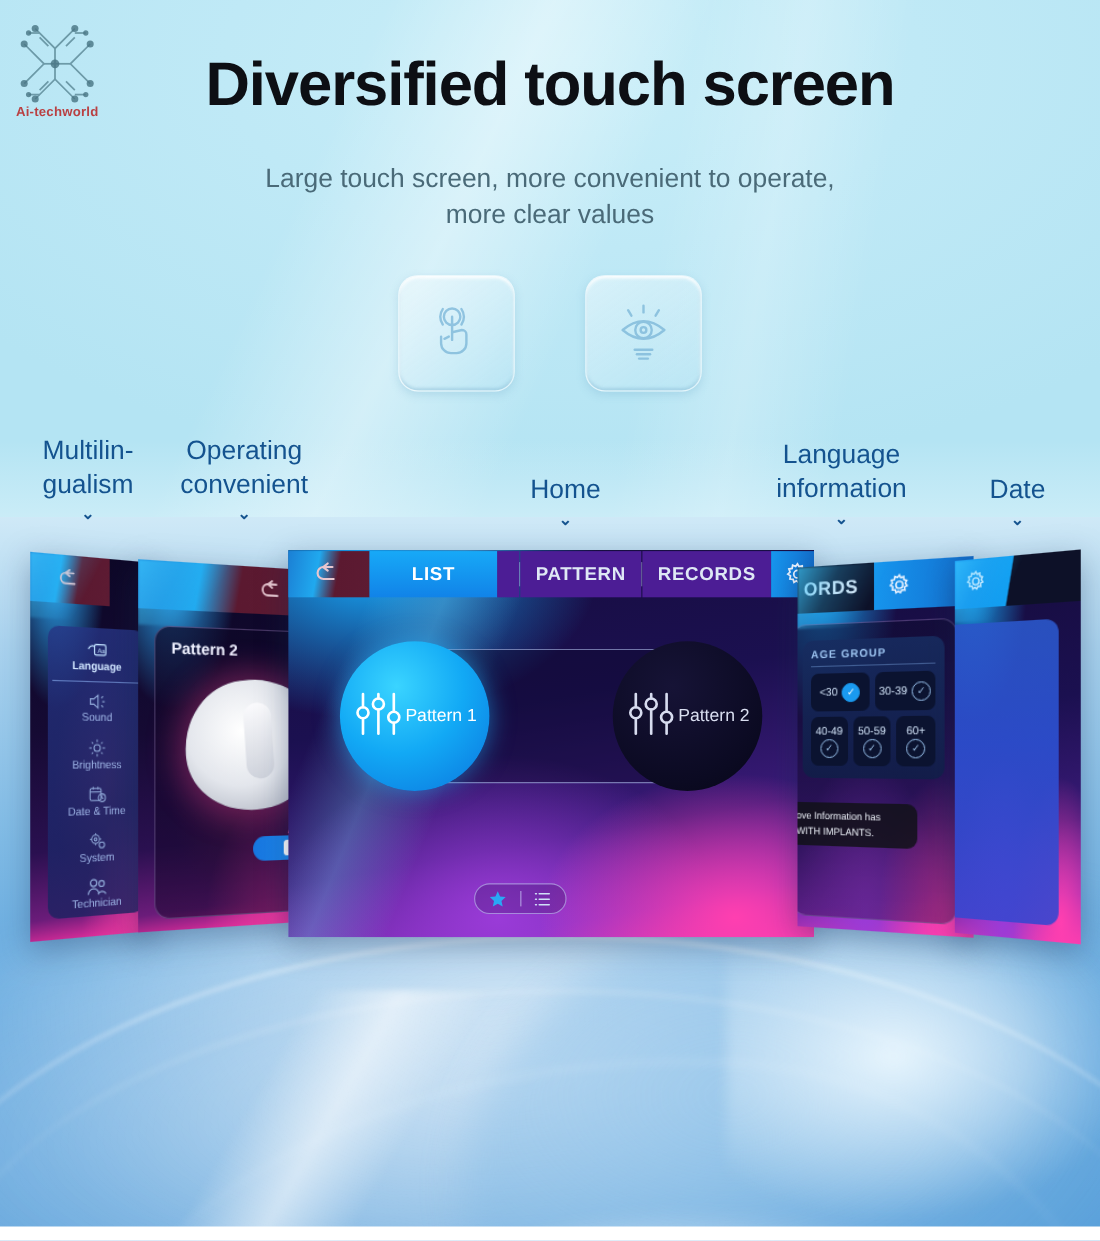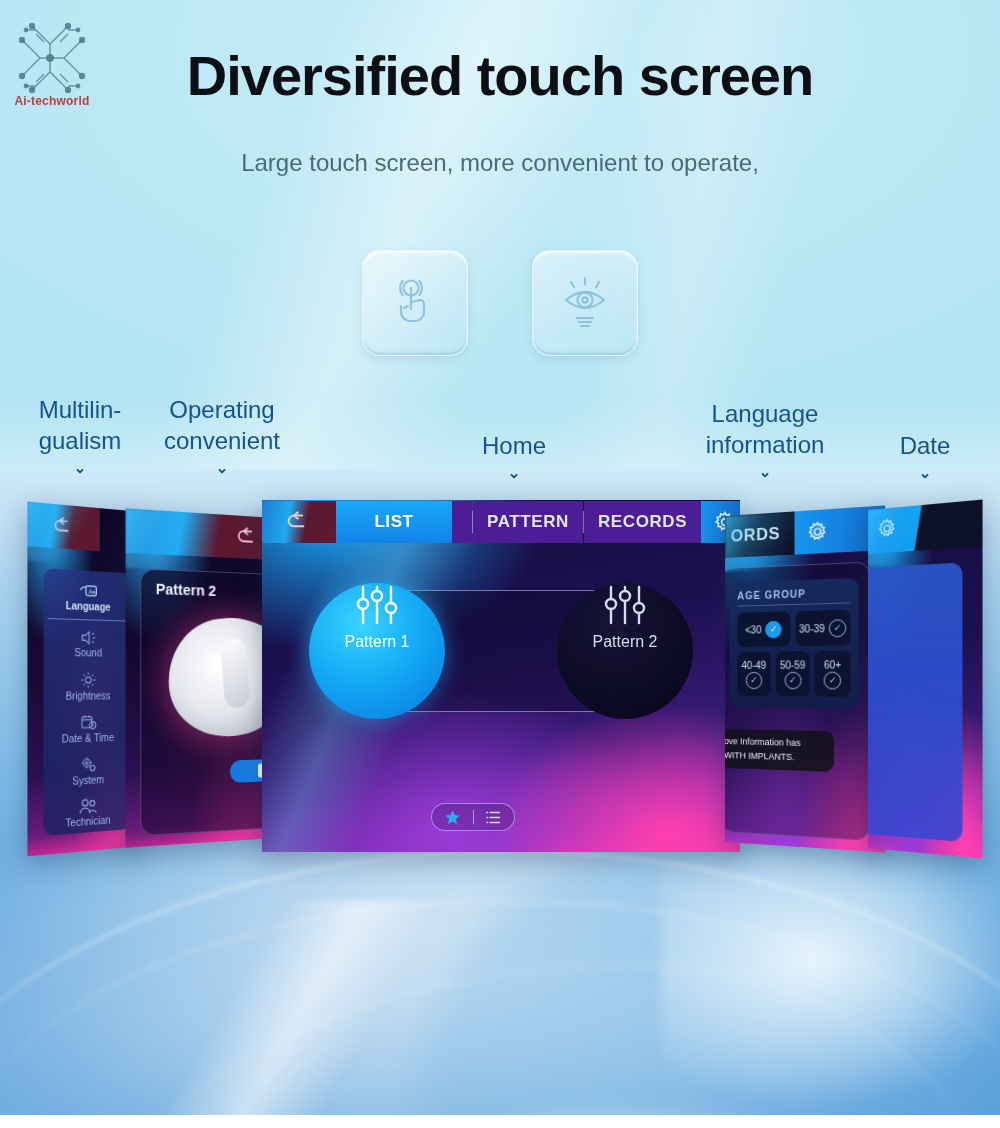--- a/index.html
+++ b/index.html
@@ -177,21 +177,21 @@
   
   #panel-center{left:262px;top:0px;width:478px;height:352px;}
   #panel-center .topbar{height:44px;}
   .pattern-pill{
     position:absolute;left:50px;top:90px;width:376px;height:120px;
     border-radius:60px;border:1.5px solid rgba(190,205,255,.55);
     background:rgba(12,8,42,.40);
   }
   .pcircle{
     position:absolute;top:-8px;width:136px;height:136px;border-radius:50%;
-    display:flex;flex-direction:column;align-items:center;justify-content:flex-start;gap:2px;
+    display:flex;flex-direction:row;align-items:center;justify-content:center;gap:2px;
   }
   .pcircle.one{left:-4px;background:radial-gradient(circle at 38% 30%, #3ad4ff 0%, #12a9f5 48%, #0b74dd 100%);
     box-shadow:0 0 22px rgba(33,180,255,.55);}
   .pcircle.two{right:-4px;background:radial-gradient(circle at 40% 30%, #161336 0%, #0b0a22 70%, #070616 100%);}
   .pcircle .lbl{font-size:16px;color:#ffffff;font-weight:400;}
   .pcircle.one .lbl{color:#ffffff;}
   .pcircle.two .lbl{color:#d9def0;}
 
   .view-toggle{
     position:absolute;left:169px;top:303px;width:82px;height:26px;
@@ -354,20 +354,21 @@
         <circle cx="24" cy="80" r="2.4"></circle>
           <circle cx="76" cy="80" r="2.4"></circle>
       </g>
     </svg>
     <div class="logo-text">Ai-techworld</div>
   </div>
 
   <div class="title">Diversified touch screen</div>
   <div class="subtitle">
     <span>Large touch screen, more convenient to operate,</span><br>
+    <span>more clear values</span>
   </div>
 
   <div class="feat-row">
     <div class="feat">
       <span>
         <svg width="58" height="58" viewBox="0 0 58 58" fill="none" stroke="#7fb9da" stroke-width="2.2" stroke-linecap="round" stroke-linejoin="round">
           <circle cx="25" cy="16" r="7.5"></circle>
           <path d="M16.5 9 A12 12 0 0 0 16.5 23"></path>
           <path d="M33.5 9 A12 12 0 0 1 33.5 23"></path>
           <path d="M25 16 L25 37"></path>

